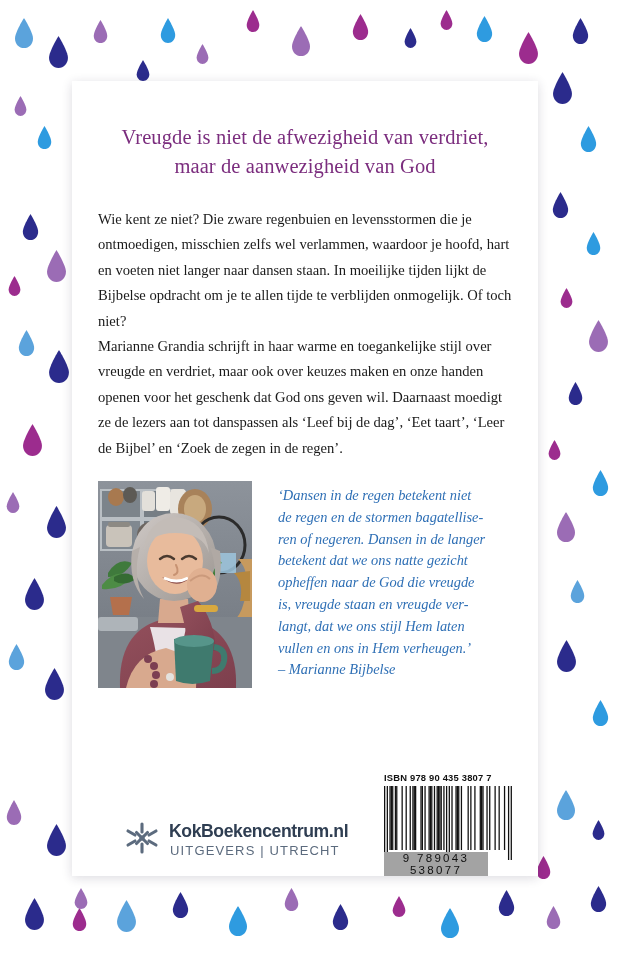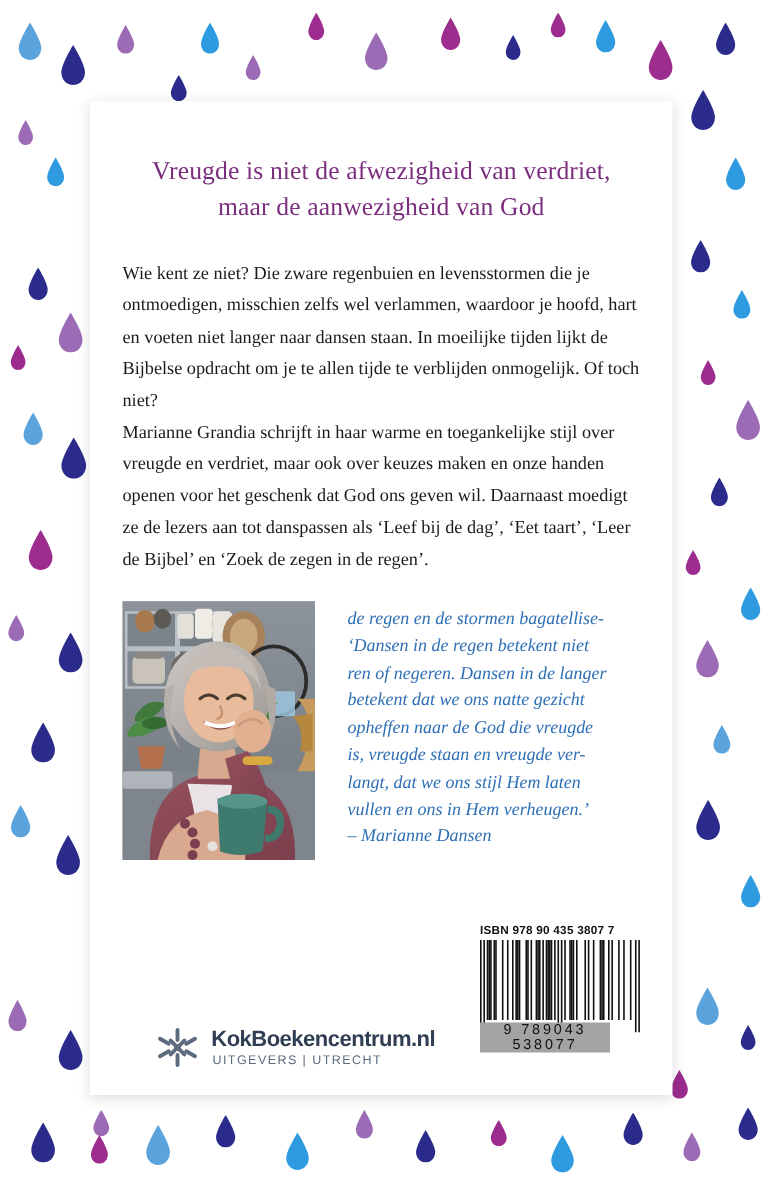--- a/index.html
+++ b/index.html
@@ -108,21 +108,21 @@
     font-size: 14.4px;
     line-height: 21.8px;
   }
   #pull-quote .q-line { display: block; white-space: nowrap; }
   #quote-attrib { display: block; white-space: nowrap; }
 
   
   #barcode-block {
     position: absolute;
     left: 286px;
-    top: 657px;
+    top: 691px;
     width: 104px;
     text-align: center;
   }
   #isbn-text {
     font-family: "Liberation Sans", sans-serif;
     font-size: 9.4px;
     font-weight: bold;
     letter-spacing: 0.2px;
     color: #111111;
     margin-bottom: 3px;
@@ -170,21 +170,21 @@
     font-weight: bold;
     color: #2F3E52;
     letter-spacing: -0.4px;
     white-space: nowrap;
   }
   #logo-tagline {
     position: absolute;
     left: 47px;
     top: 27px;
     font-family: "Liberation Sans", sans-serif;
-    font-size: 10px;
+    font-size: 13px;
     color: #5C6B7E;
     letter-spacing: 1.15px;
     white-space: nowrap;
   }
 </style>
 </head>
 <body>
 
 <div id="cover">
 
@@ -625,29 +625,29 @@
               <path d="M76 158 q24 -6 40 2 l-4 40 q-18 6 -34 0 z" fill="#3f7a6e"></path>
               <ellipse cx="96" cy="160" rx="20" ry="6" fill="#56958a"></ellipse>
               <path d="M116 166 q12 2 10 14 q-2 10 -12 10" stroke="#3f7a6e" stroke-width="6" fill="none"></path>
 
               <circle cx="72" cy="196" r="4" fill="#e4e2de"></circle>
             </g>
           </svg>
         </div>
 
         <div id="pull-quote">
+          <span class="q-line">‘Dansen in de regen betekent niet</span>
           <span class="q-line">de regen en de stormen bagatellise-</span>
-          <span class="q-line">‘Dansen in de regen betekent niet</span>
           <span class="q-line">ren of negeren. Dansen in de langer</span>
           <span class="q-line">betekent dat we ons natte gezicht</span>
           <span class="q-line">opheffen naar de God die vreugde</span>
           <span class="q-line">is, vreugde staan en vreugde ver-</span>
           <span class="q-line">langt, dat we ons stijl Hem laten</span>
           <span class="q-line">vullen en ons in Hem verheugen.’</span>
-          <span id="quote-attrib">– Marianne Dansen</span>
+          <span id="quote-attrib">– Marianne Bijbelse</span>
         </div>
 
       </div>
 
       <div id="barcode-block">
         <div id="isbn-text">ISBN 978 90 435 3807 7</div>
         <svg id="barcode-bars" viewBox="0 0 128 74" preserveAspectRatio="none" xmlns="http://www.w3.org/2000/svg">
             <rect x="0.000" y="0" width="1.280" height="74" fill="#111111"></rect>
             <rect x="2.695" y="0" width="1.280" height="74" fill="#111111"></rect>
             <rect x="5.389" y="0" width="1.280" height="64" fill="#111111"></rect>

